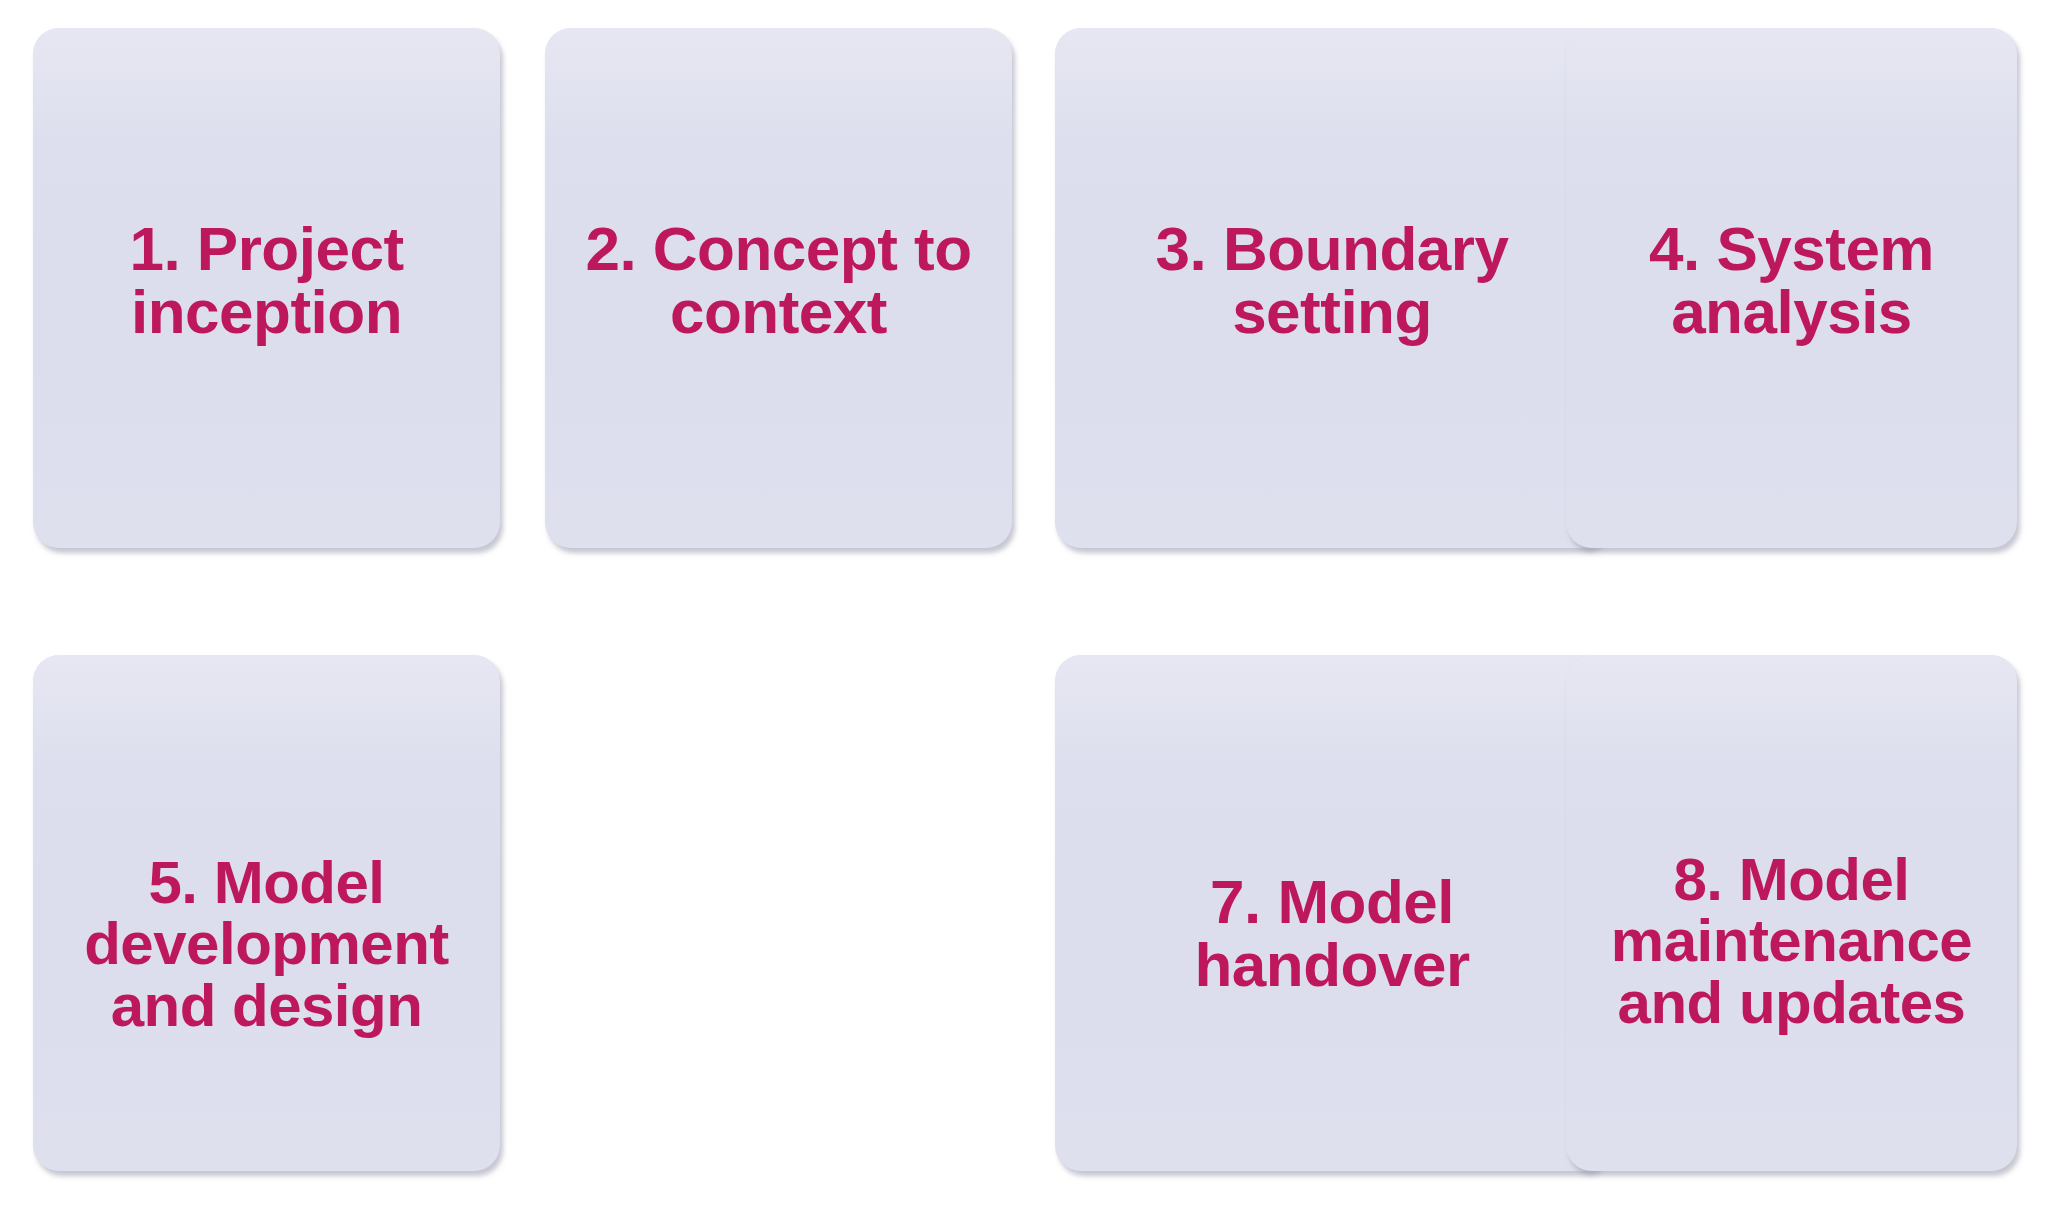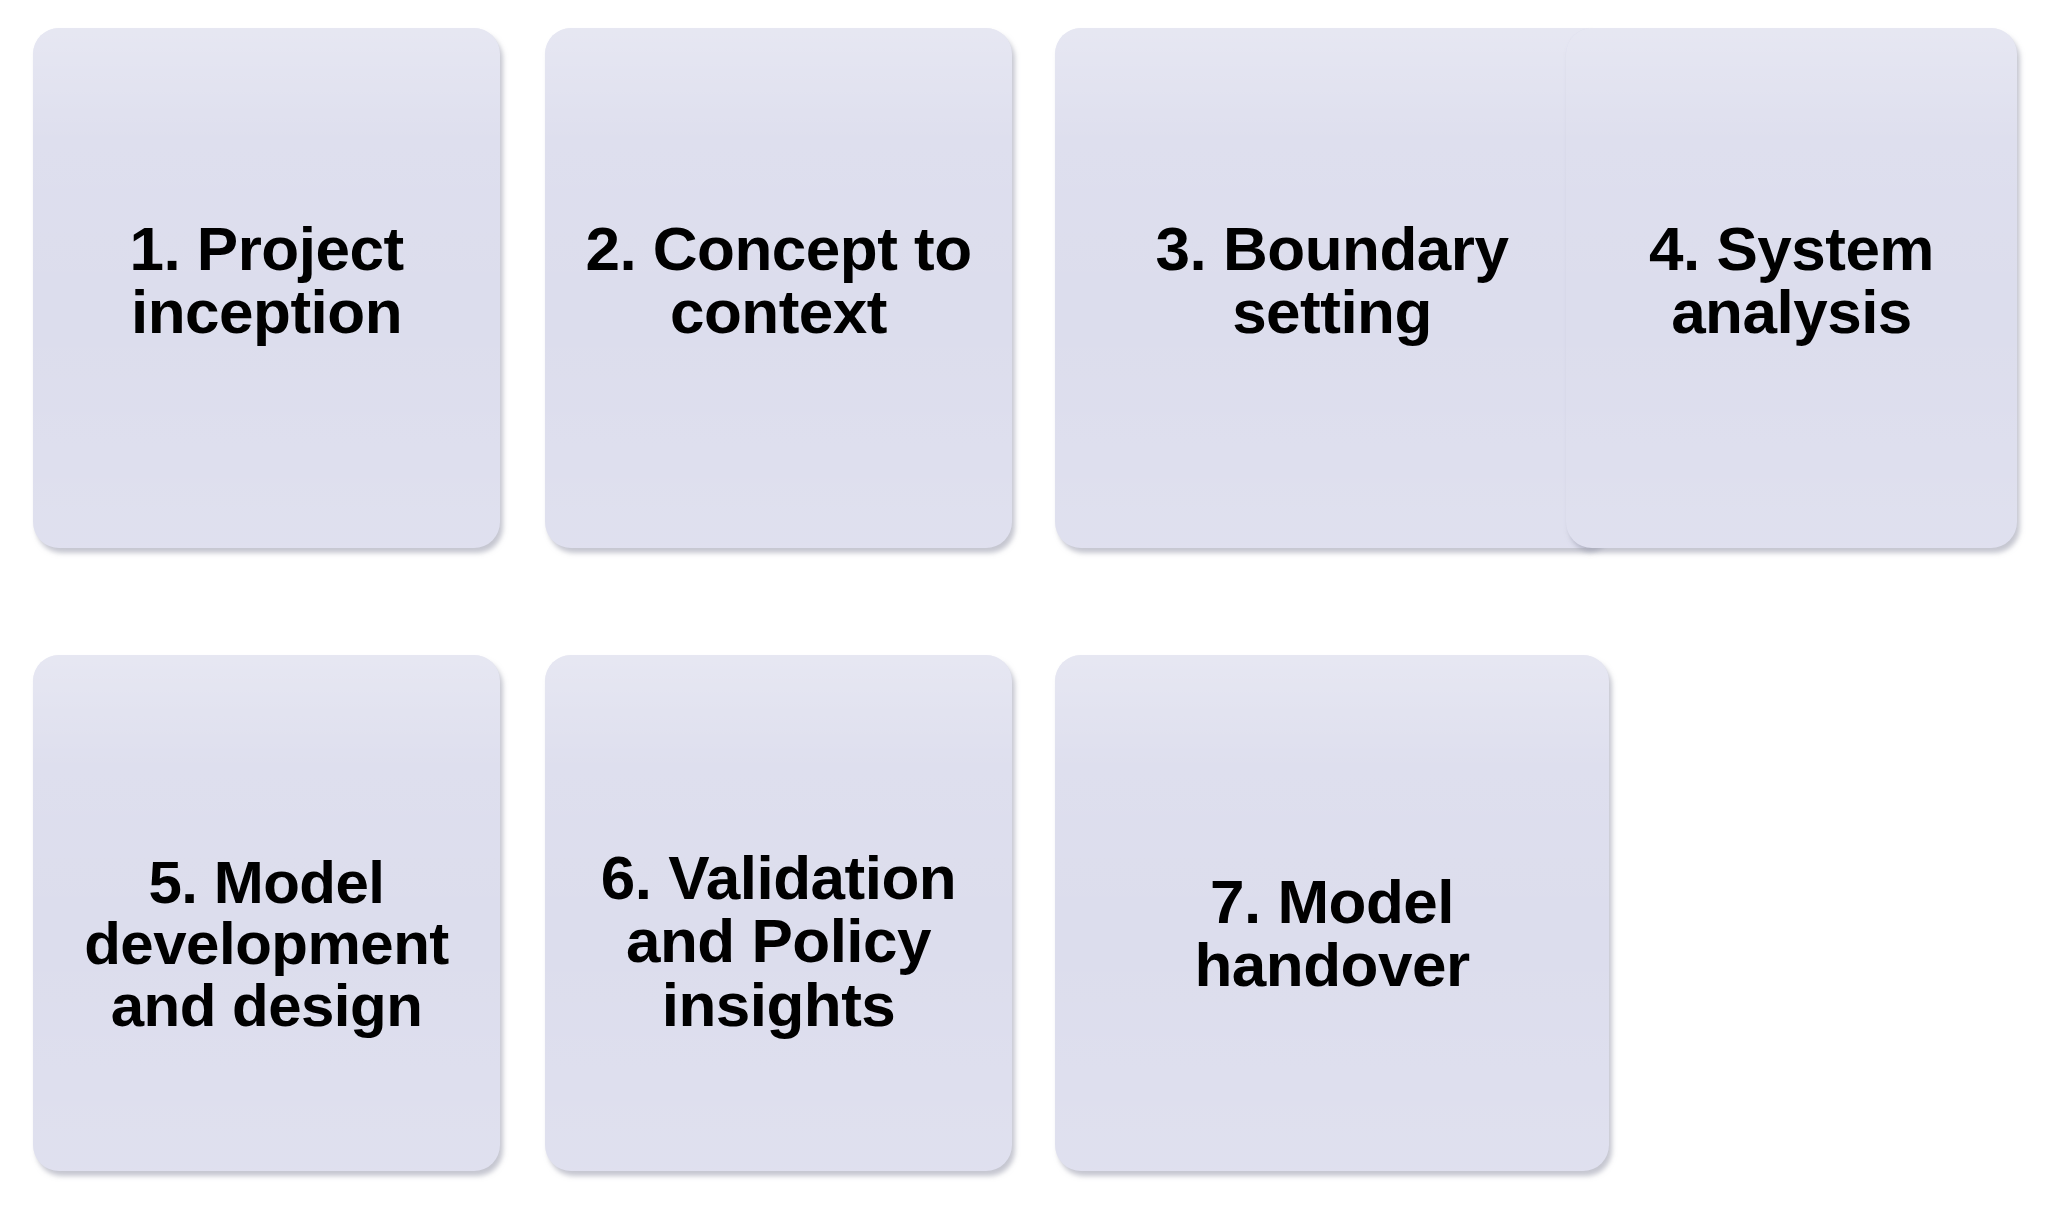--- a/index.html
+++ b/index.html
@@ -54,21 +54,21 @@
                 rgba(255,255,255,0.30) 0%,
                 rgba(255,255,255,0.06) 22%,
                 rgba(255,255,255,0.00) 55%,
                 rgba(255,255,255,0.10) 100%);
     pointer-events: none;
   }
 
   .step-label {
     position: relative;
     z-index: 2;
-    color: #000000;
+    color: #be185d;
     font-family: "Liberation Sans", sans-serif;
     font-weight: bold;
     font-size: 62px;
     line-height: 1.02;
     letter-spacing: -0.5px;
     text-align: center;
     padding: 0 14px;
     white-space: pre-line;
     word-break: normal;
   }
@@ -115,26 +115,26 @@
       <div class="step-label">4. System
 analysis</div>
     </div>
 
     <div class="step-card row2 col1">
       <div class="step-label">5. Model
 development
 and design</div>
     </div>
 
-    <div class="step-card row2 col2">
-      <div class="step-label">6. Validation
-and Policy
-insights</div>
-    </div>
 
     <div class="step-card row2 col3">
       <div class="step-label">7. Model
 handover</div>
     </div>
 
+    <div class="step-card row2 col4">
+      <div class="step-label">8. Model
+maintenance
+and updates</div>
+    </div>
 
   </div>
 </div>
 
 </body></html>

